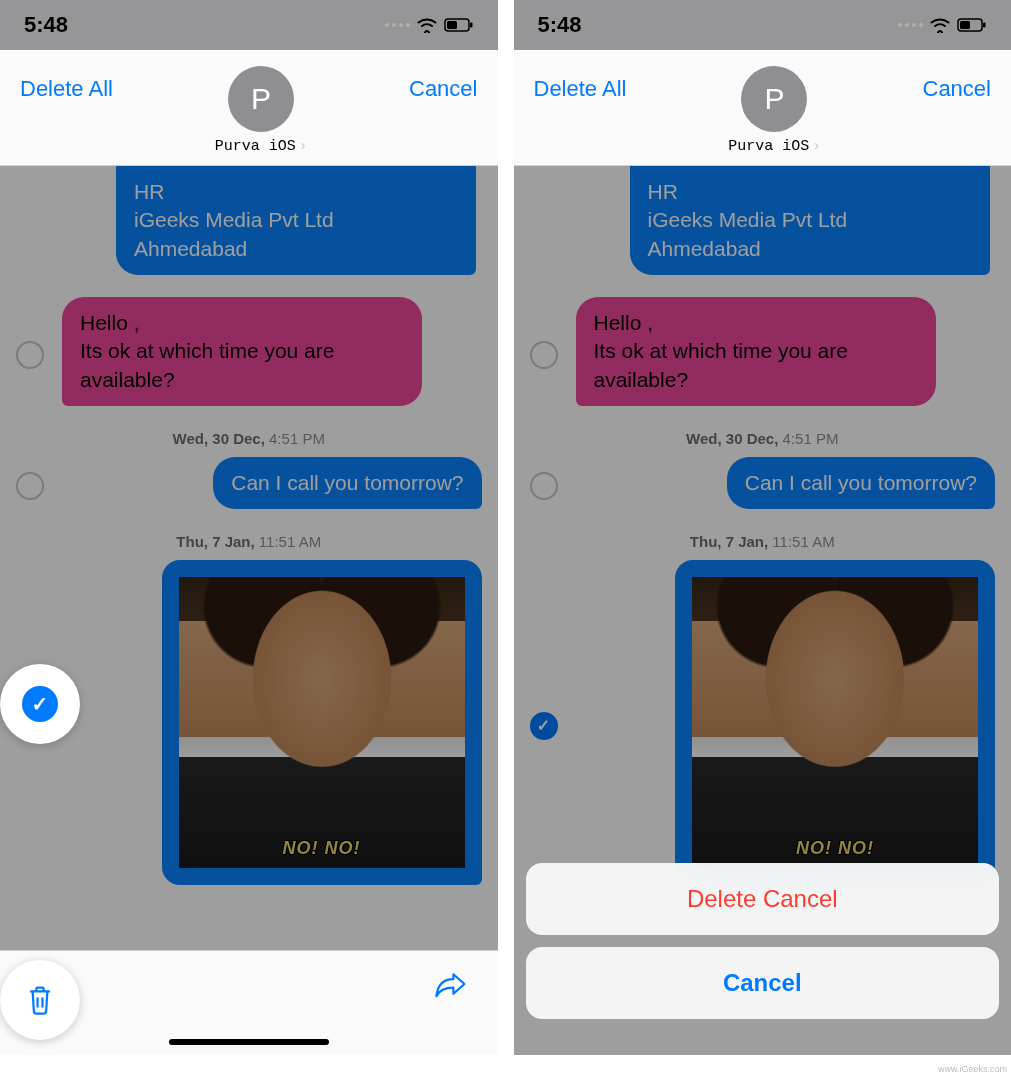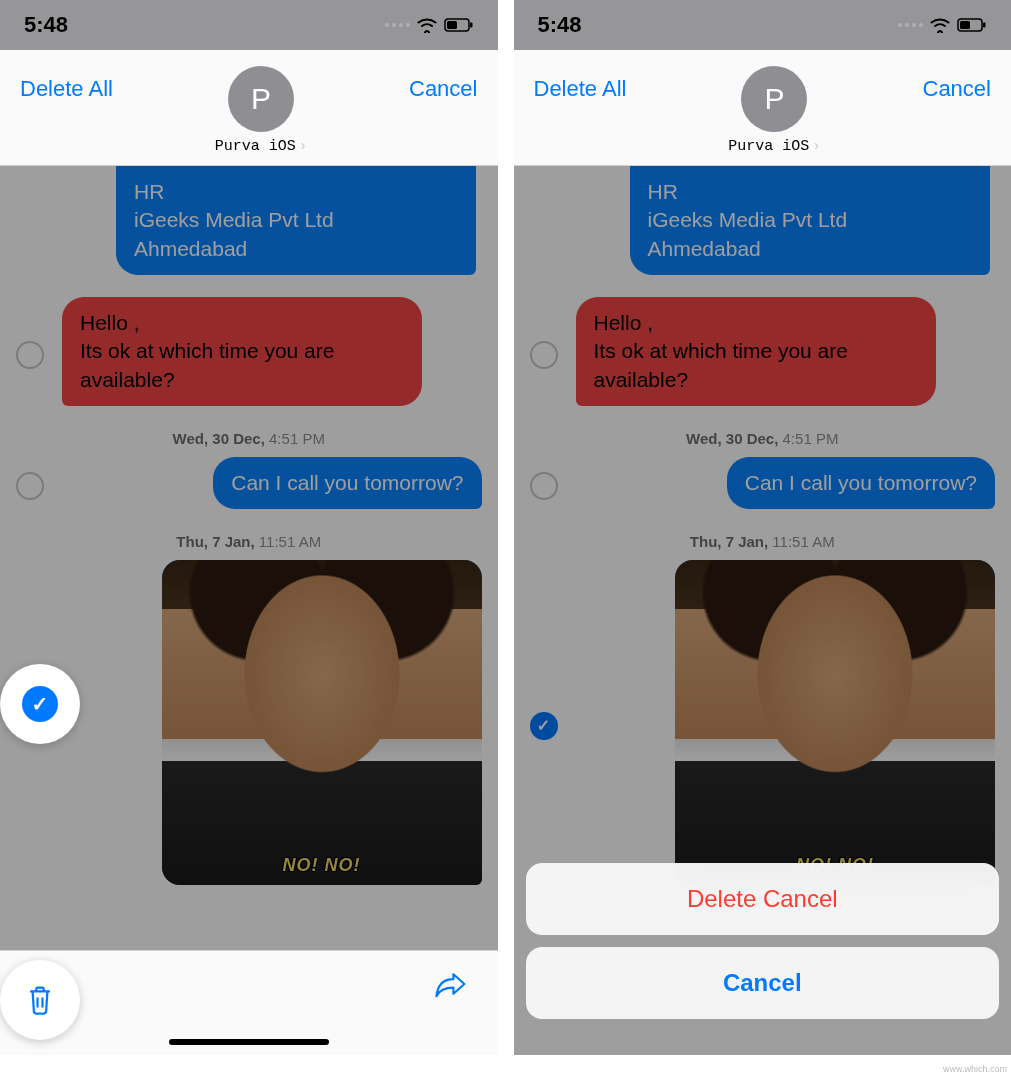--- a/index.html
+++ b/index.html
@@ -55,22 +55,22 @@
     .chev { color:#c7c7cc; font-size:14px; }
 
     .chat-area {
       position:absolute; top:166px; bottom:0; left:0; right:0;
       padding: 0 16px; background:#fff;
     }
 
     .bubble { border-radius: 22px; padding: 12px 18px; font-size: 21px; line-height:1.35; margin-bottom: 6px; max-width: 360px; }
     .bubble.sent { background:#0a84ff; color:#fff; margin-left:auto; border-bottom-right-radius:6px; }
     .bubble.sent.first-cut { border-top-left-radius:0; border-top-right-radius:0; margin-top:0; }
-    .bubble.received { background:#ef4444; color:#000; margin-right:auto; border-bottom-left-radius:6px; }
-    .bubble.img-bubble { padding:0; overflow:hidden; width:320px; height:325px; border-radius:18px; border-bottom-right-radius:6px;}
+    .bubble.received { background:#ec4899; color:#000; margin-right:auto; border-bottom-left-radius:6px; }
+    .bubble.img-bubble { padding:17px; overflow:hidden; width:320px; height:325px; border-radius:18px; border-bottom-right-radius:6px;}
 
     .row-with-radio { display:flex; align-items:center; gap:18px; }
     .row-with-radio.for-sent { justify-content:center; }
     .row-with-radio.for-sent .bubble { margin-left:auto; }
     .radio {
       width: 28px; height:28px; min-width:28px; border-radius:50%;
       border: 2px solid #c7c7cc; background:transparent;
     }
     .radio.checked { background:#007aff; border-color:#007aff; display:flex; align-items:center; justify-content:center;}
     .radio.checked::after { content:"✓"; color:#fff; font-size:16px; font-weight:700;}
@@ -310,13 +310,13 @@
   </div>
 
   <div class="dim-overlay"></div>
 
   <div class="action-sheet">
     <div class="sheet-btn destructive">Delete Cancel</div>
     <div class="sheet-btn cancel">Cancel</div>
   </div>
 </div>
 
-<div class="watermark">www.which.com</div>
+<div class="watermark">www.iGeeks.com</div>
 
 </body></html>

